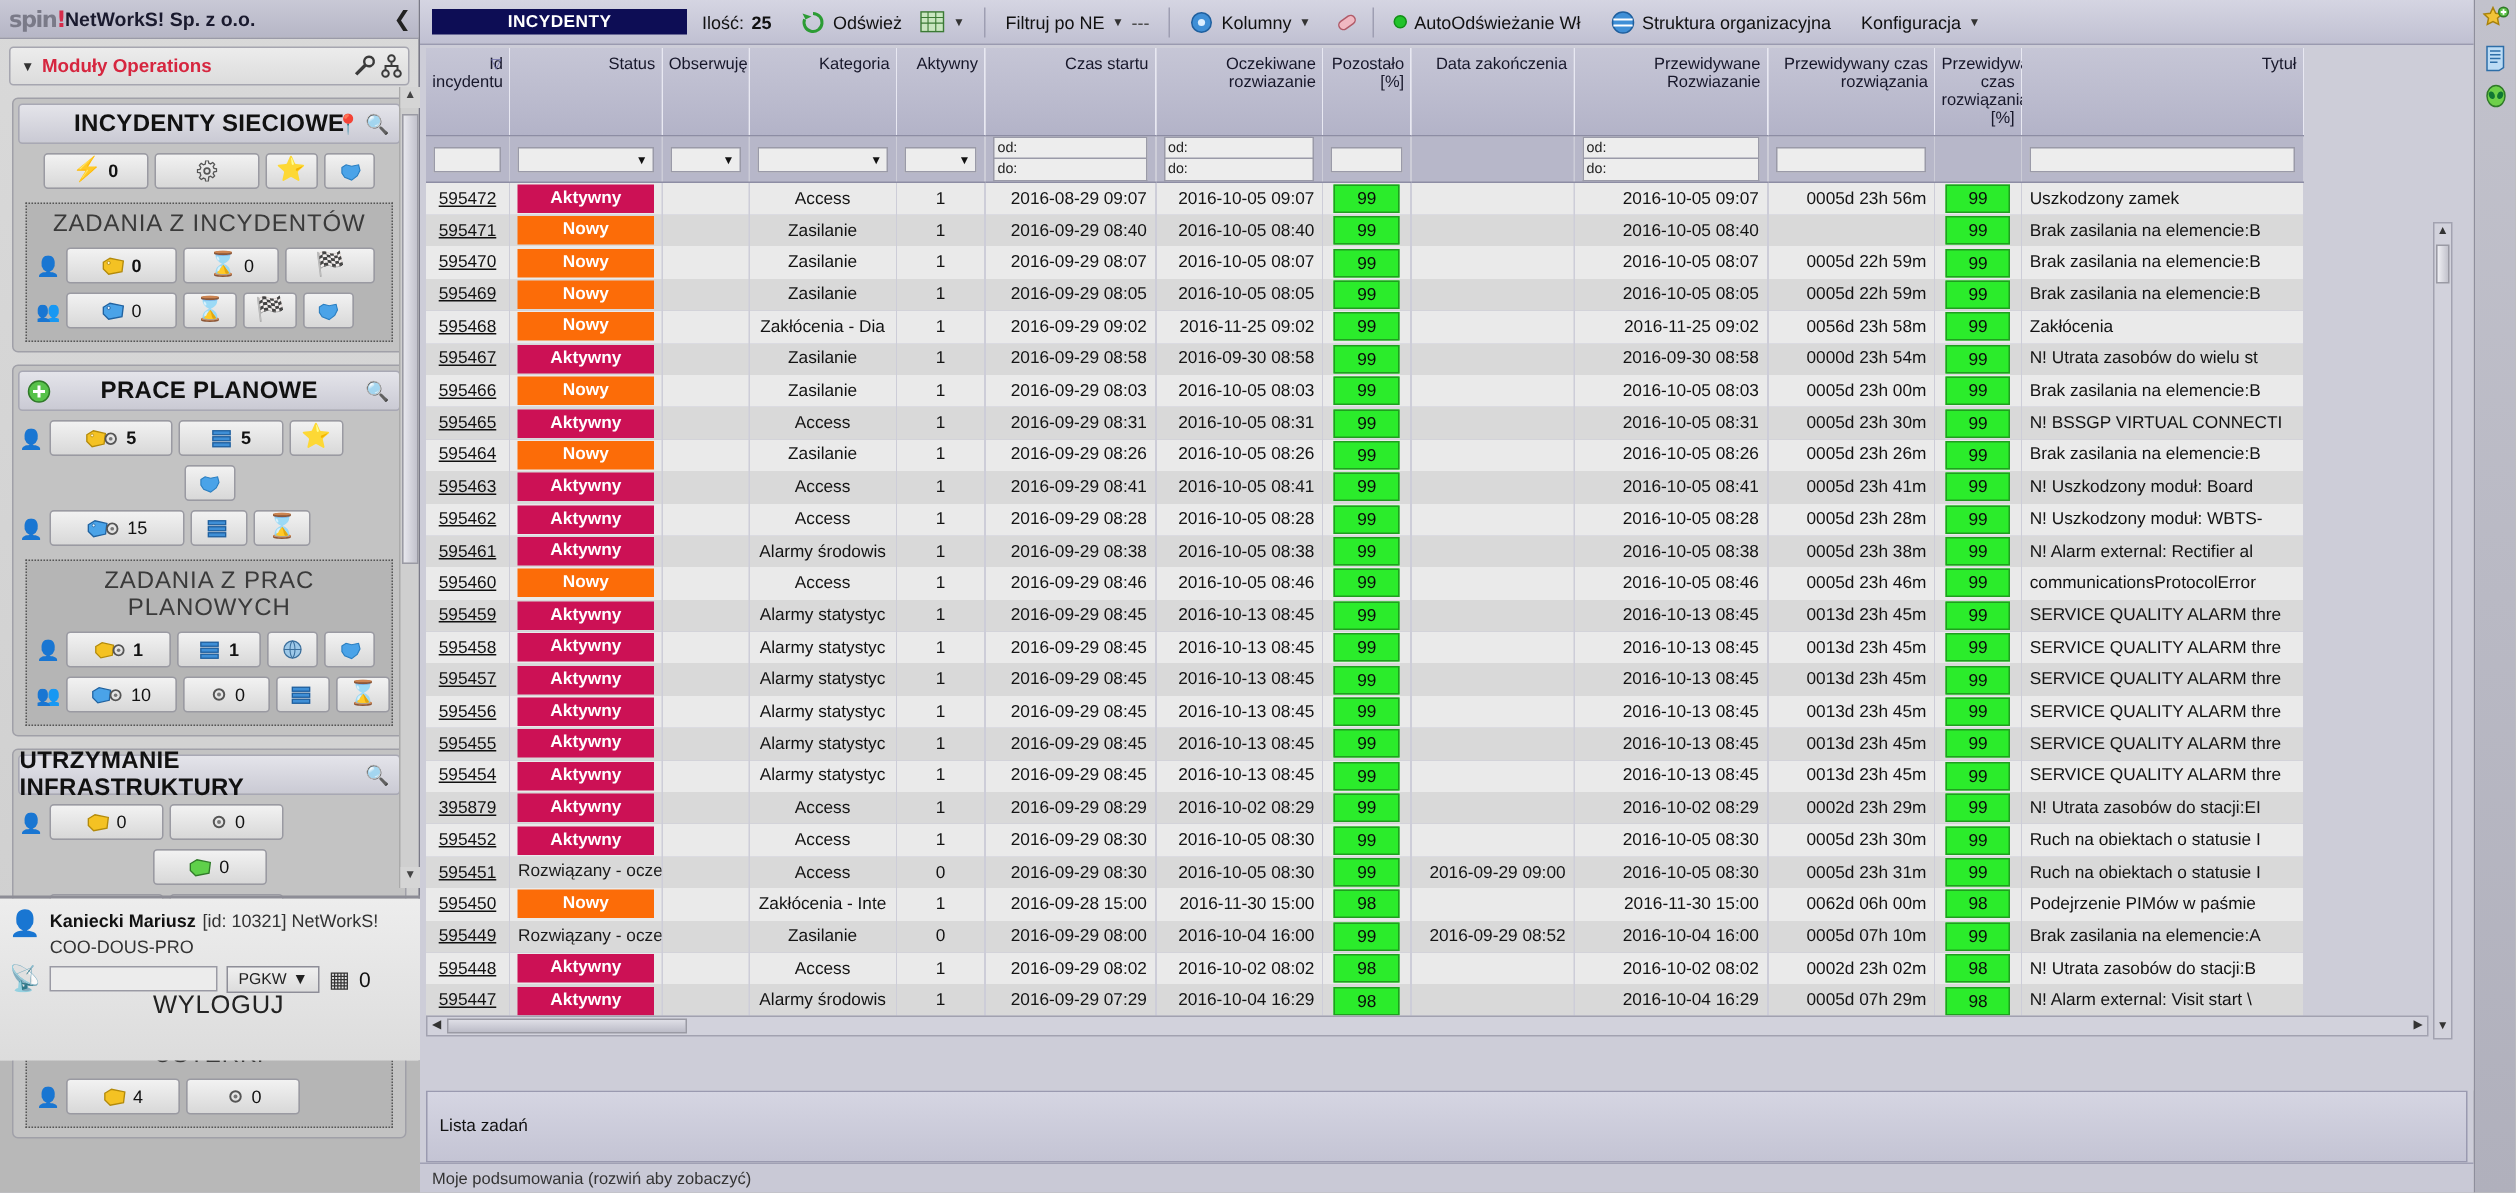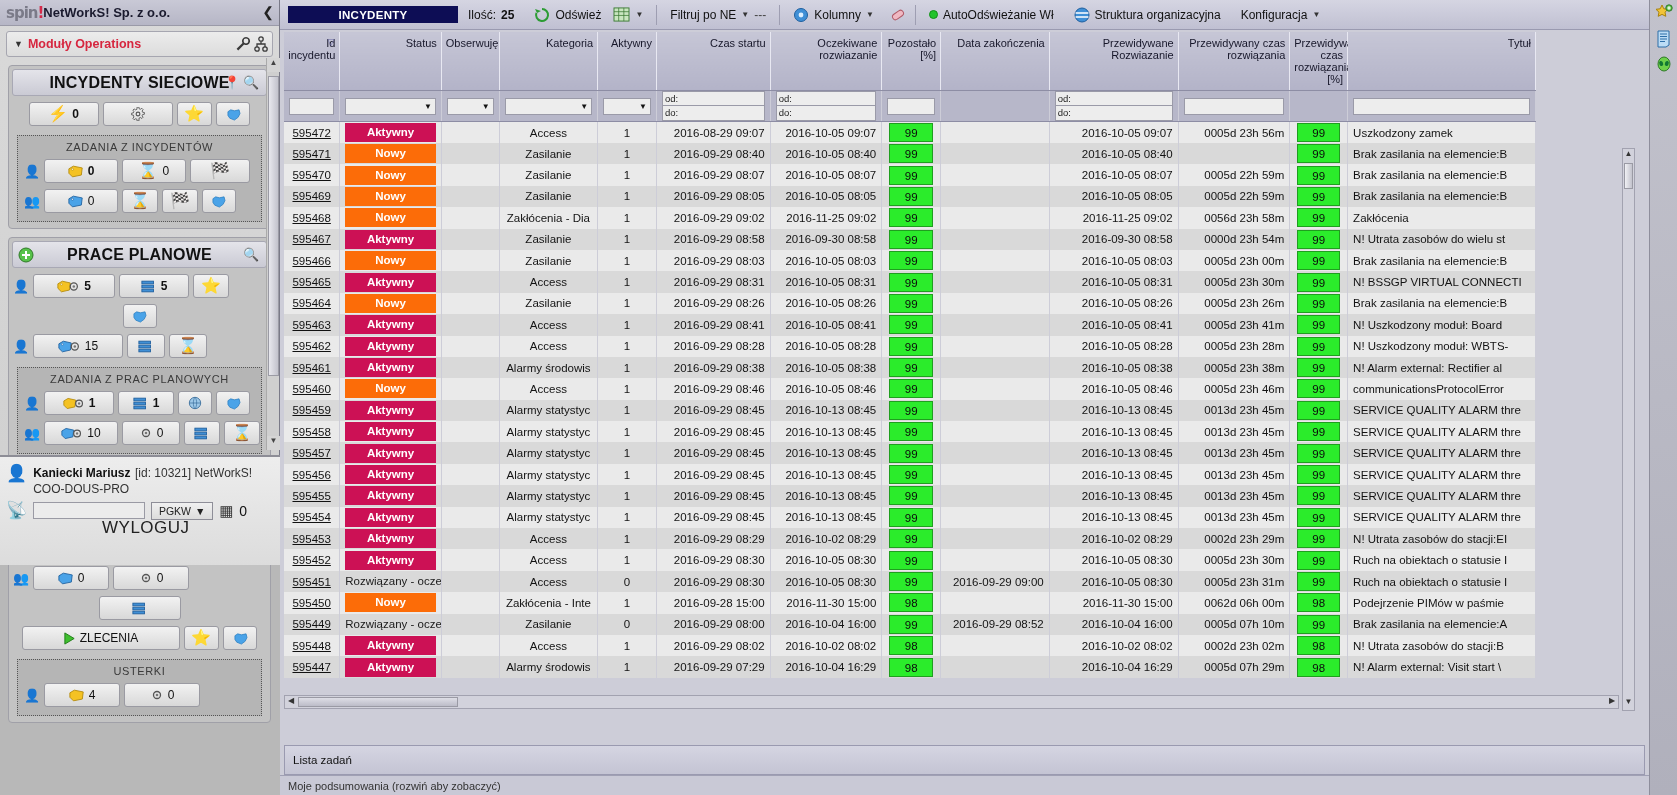--- a/index.html
+++ b/index.html
@@ -5,21 +5,21 @@
   * { box-sizing: border-box; margin:0; padding:0; }
   html,body{
     width:1677px; height:795px; overflow:hidden;
     font-family:"Liberation Sans", sans-serif;
     background:#b8b8b8;
   }
   #app{ position:relative; width:1677px; height:795px; display:flex; }
 
   
   #sidebar{
-    width:280px; height:565px; position:relative;
+    width:280px; height:707px; position:relative;
     background:linear-gradient(#d9d9d9,#cfcfcf);
     border-right:1px solid #7a7a88;
     flex:0 0 280px;
   }
   .sb-title{
     height:26px;
     background:linear-gradient(#c9c9d6,#b6b6c6);
     border-bottom:1px solid #9a9aa8;
     display:flex; align-items:center; position:relative;
   }
@@ -81,21 +81,21 @@
   }
   .ubtn .n{ font-size:12px; font-weight:bold; color:#111;}
   .ubtn .n.light{ font-weight:normal;}
   .ic{ display:inline-block; line-height:1;}
   .person-ic{ width:16px; text-align:center; font-size:13px; color:#555; flex:0 0 16px;}
 
   .subpanel{
     margin:6px 8px 0 8px; background:#b5b5b5;
     border:1px dotted #555; padding:3px 2px 5px 2px;
   }
-  .subpanel-title{ text-align:center; font-size:11px; color:#3a3a3a; letter-spacing:.6px; padding:2px 0 3px;}
+  .subpanel-title{ text-align:center; font-size:16px; color:#3a3a3a; letter-spacing:.6px; padding:2px 0 3px;}
 
   
   .sb-scroll{
     position:absolute; right:0px; top:58px; width:13px; bottom:115px;
     background:#cfcfcf; border-left:1px solid #aaa;
   }
   .sb-scroll .thumb{ position:absolute; top:18px; left:1px; width:11px; height:300px;
     background:linear-gradient(90deg,#e8e8ee,#c2c2cc); border:1px solid #9a9aa4;}
   .sb-scroll .arr{ position:absolute; left:0; width:13px; height:14px; font-size:8px;
     text-align:center; color:#444; background:#d5d5d5;}
@@ -190,21 +190,21 @@
   .vscroll .thumb{ position:absolute; top:14px; left:1px; width:9px; height:26px; background:linear-gradient(90deg,#f0f0f4,#c2c2cc); border:1px solid #9a9aa4;}
   .vscroll .arr{ position:absolute; left:0; width:11px; height:13px; font-size:8px; text-align:center; color:#333;}
   .vscroll .arr.up{ top:0;} .vscroll .arr.dn{ bottom:0;}
 
   .hscroll{ position:absolute; left:4px; right:30px; bottom:36px; height:14px; background:#d2d2dc; border:1px solid #a2a2b0;}
   .hscroll .thumb{ position:absolute; left:13px; top:1px; width:160px; height:10px; background:linear-gradient(#dedee6,#bcbcc8); border:1px solid #9a9aa4;}
   .hscroll .arr{ position:absolute; top:0; width:12px; height:12px; font-size:8px; text-align:center; color:#333;}
   .hscroll .arr.l{ left:0;} .hscroll .arr.r{ right:0;}
 
   #tasklist{
-    height:30px; margin:0 4px 0 4px; background:linear-gradient(#d5d5e2,#c4c4d4);
+    height:48px; margin:0 4px 0 4px; background:linear-gradient(#d5d5e2,#c4c4d4);
     border:1px solid #9a9ab0; display:flex; align-items:center; padding-left:8px;
     font-size:11.5px; color:#111;
   }
   #summary{
     height:20px; background:#c9c9d6; border-top:1px solid #a0a0b4;
     display:flex; align-items:center; padding-left:8px; font-size:11px; color:#333;
   }
 
   
   #rail{
@@ -1179,21 +1179,21 @@
               </td>
               <td class="c-right"></td>
               <td class="c-right">2016-10-13 08:45</td>
               <td class="c-right">0013d 23h 45m</td>
               <td class="c-pct">
                 <span class="pct">99</span>
               </td>
               <td>SERVICE QUALITY ALARM thre</td>
             </tr>
             <tr class="r-odd">
-              <td class="c-id"><span>595453</span></td>
+              <td class="c-id"><span>395879</span></td>
               <td class="c-status">
                 <span class="st aktywny">Aktywny</span>
               </td>
               <td></td>
               <td class="c-center">Access</td>
               <td class="c-center">1</td>
               <td class="c-right">2016-09-29 08:29</td>
               <td class="c-right">2016-10-02 08:29</td>
               <td class="c-pct">
                 <span class="pct">99</span>

